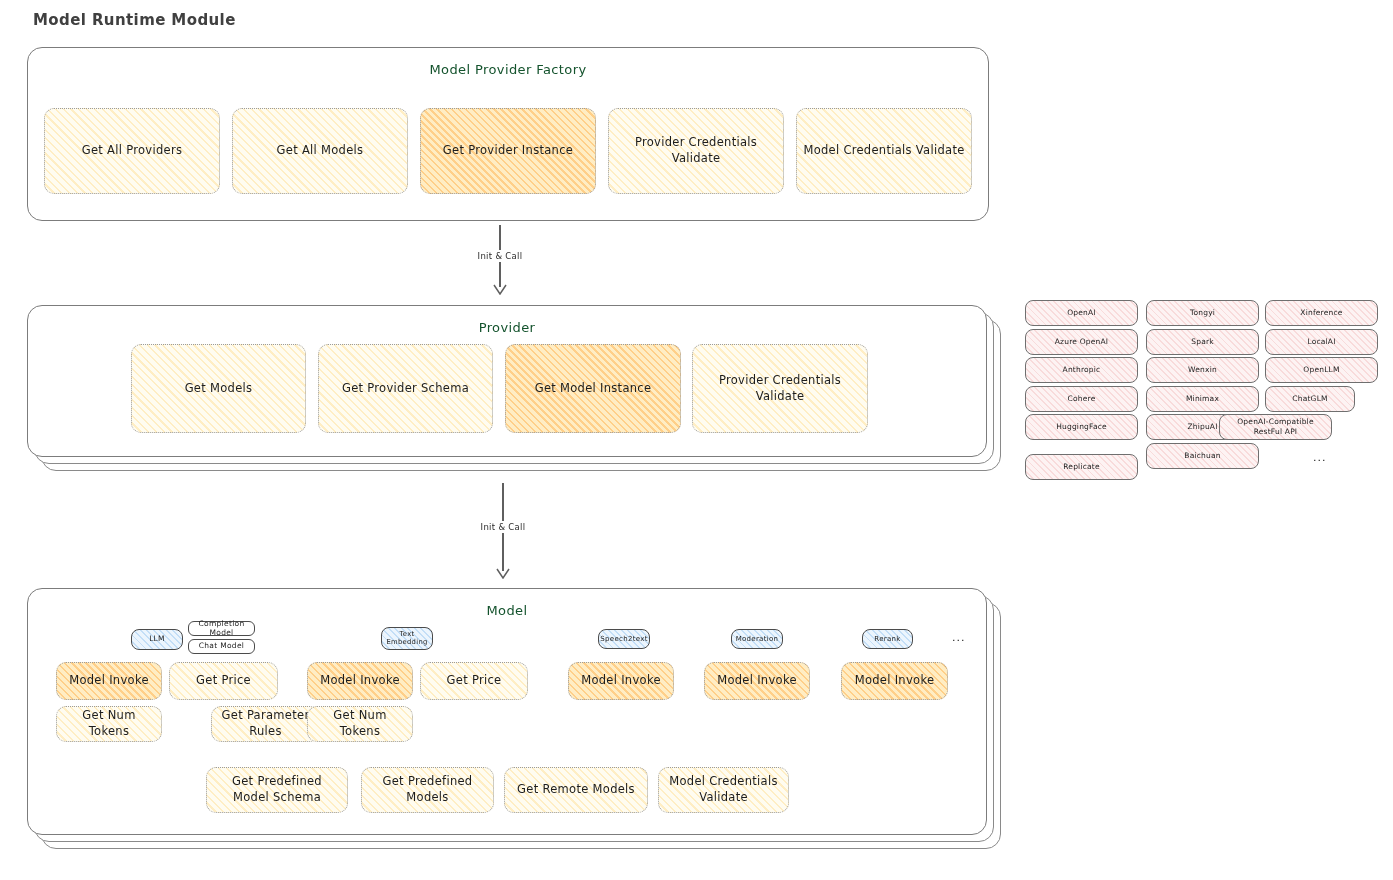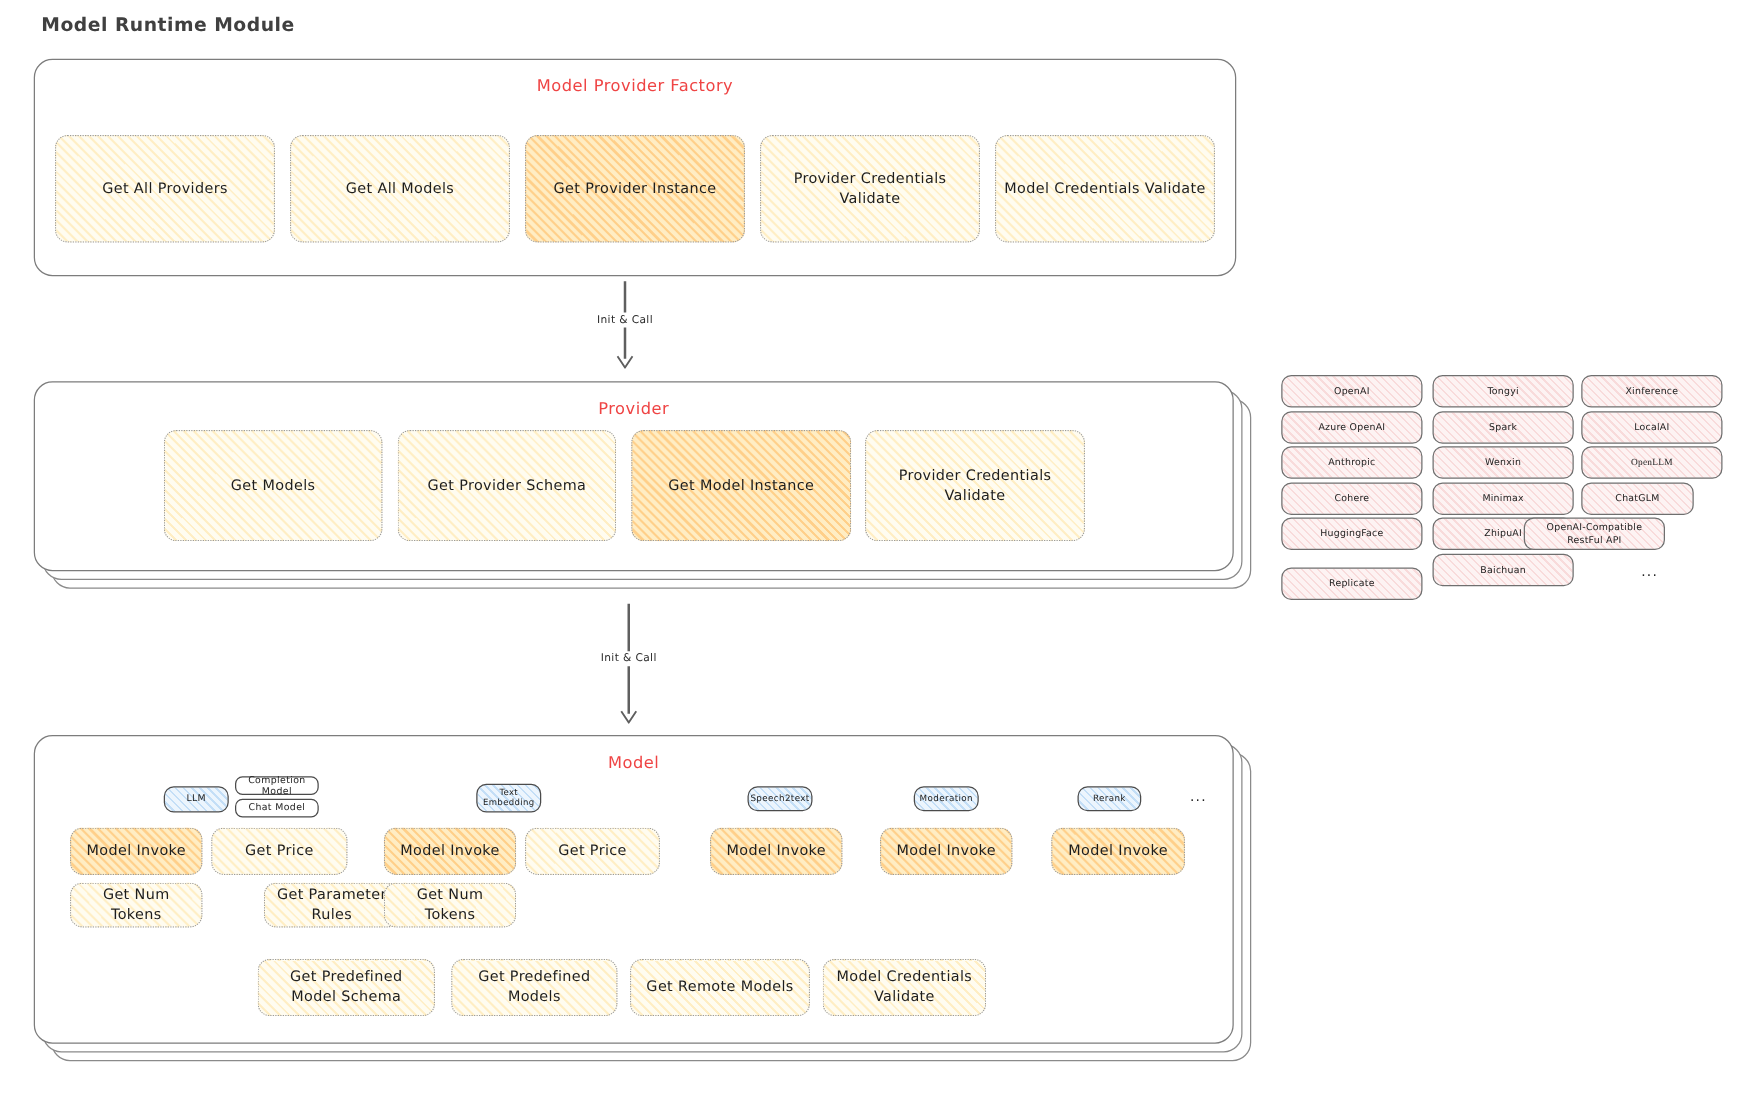--- a/index.html
+++ b/index.html
@@ -13,21 +13,21 @@
   }
   
   .container{
     position:absolute;background:#ffffff;border:1.6px solid #7c7c7c;border-radius:15px;
   }
   .stack-layer{
     position:absolute;background:#ffffff;border:1.4px solid #8a8a8a;border-radius:15px;
   }
   .container-title{
     position:absolute;top:14px;left:0;width:100%;text-align:center;
-    font-size:13px;letter-spacing:.4px;color:#ef4444;
+    font-size:13px;letter-spacing:.4px;color:#14532d;
   }
   
   .node{
     position:absolute;display:flex;align-items:center;justify-content:center;text-align:center;
     font-size:11.5px;line-height:1.35;letter-spacing:.3px;color:#1d1d1d;box-sizing:border-box;
     padding:2px 6px;
   }
   .hatch-yellow{
     border:1.6px dotted #9b9b9b;border-radius:10px;background-color:#fffcf0;
     background-image:repeating-linear-gradient(45deg, rgba(255,205,92,.30) 0px, rgba(255,205,92,.30) 1.6px, transparent 1.6px, transparent 5.5px);
@@ -91,21 +91,21 @@
   <div class="node pill-pink" style="left:1025px;top:300px;width:113px;height:26px;">OpenAI</div>
   <div class="node pill-pink" style="left:1146px;top:300px;width:113px;height:26px;">Tongyi</div>
   <div class="node pill-pink" style="left:1265px;top:300px;width:113px;height:26px;">Xinference</div>
 
   <div class="node pill-pink" style="left:1025px;top:329px;width:113px;height:26px;">Azure OpenAI</div>
   <div class="node pill-pink" style="left:1146px;top:329px;width:113px;height:26px;">Spark</div>
   <div class="node pill-pink" style="left:1265px;top:329px;width:113px;height:26px;">LocalAI</div>
 
   <div class="node pill-pink" style="left:1025px;top:357px;width:113px;height:26px;">Anthropic</div>
   <div class="node pill-pink" style="left:1146px;top:357px;width:113px;height:26px;">Wenxin</div>
-  <div class="node pill-pink" style="left:1265px;top:357px;width:113px;height:26px;font-family:Liberation Serif, serif;">OpenLLM</div>
+  <div class="node pill-pink" style="left:1265px;top:357px;width:113px;height:26px;">OpenLLM</div>
 
   <div class="node pill-pink" style="left:1025px;top:386px;width:113px;height:26px;">Cohere</div>
   <div class="node pill-pink" style="left:1146px;top:386px;width:113px;height:26px;">Minimax</div>
   <div class="node pill-pink" style="left:1265px;top:386px;width:90px;height:26px;">ChatGLM</div>
 
   <div class="node pill-pink" style="left:1025px;top:414px;width:113px;height:26px;">HuggingFace</div>
   <div class="node pill-pink" style="left:1146px;top:414px;width:113px;height:26px;">ZhipuAI</div>
   <div class="node pill-pink" style="left:1219px;top:414px;width:113px;height:26px;">OpenAI-Compatible RestFul API</div>
 
   <div class="node pill-pink" style="left:1025px;top:443px;width:113px;height:26px;margin-top:11px;">Replicate</div>

